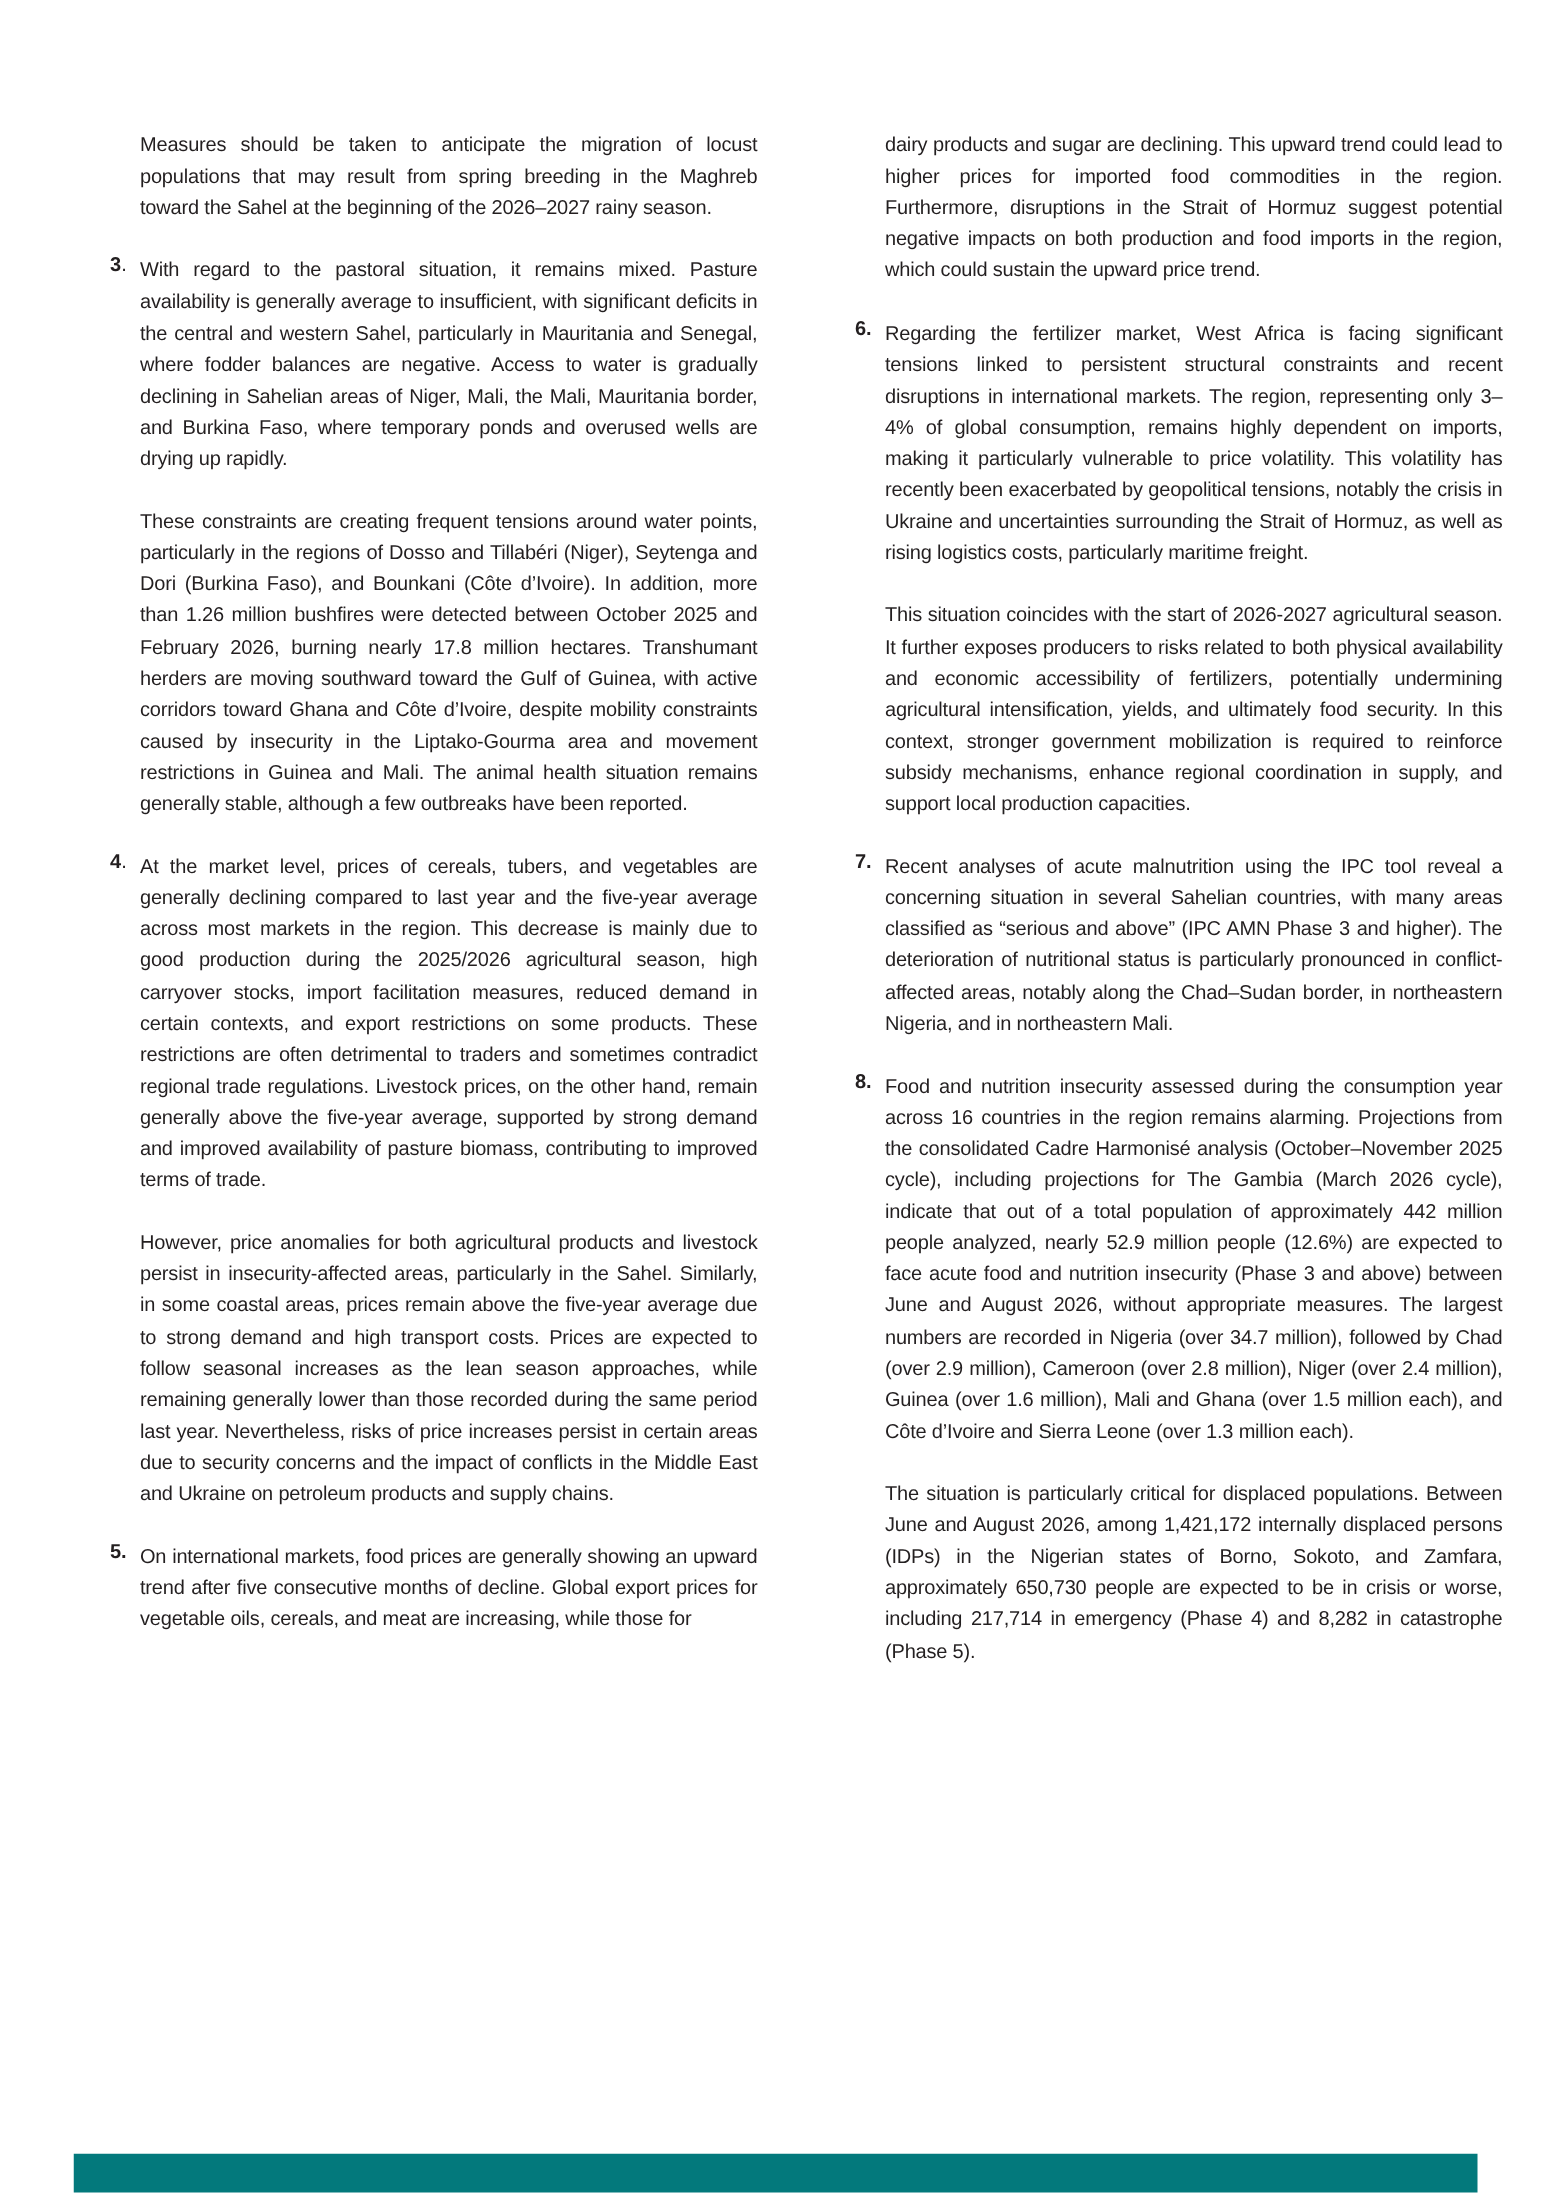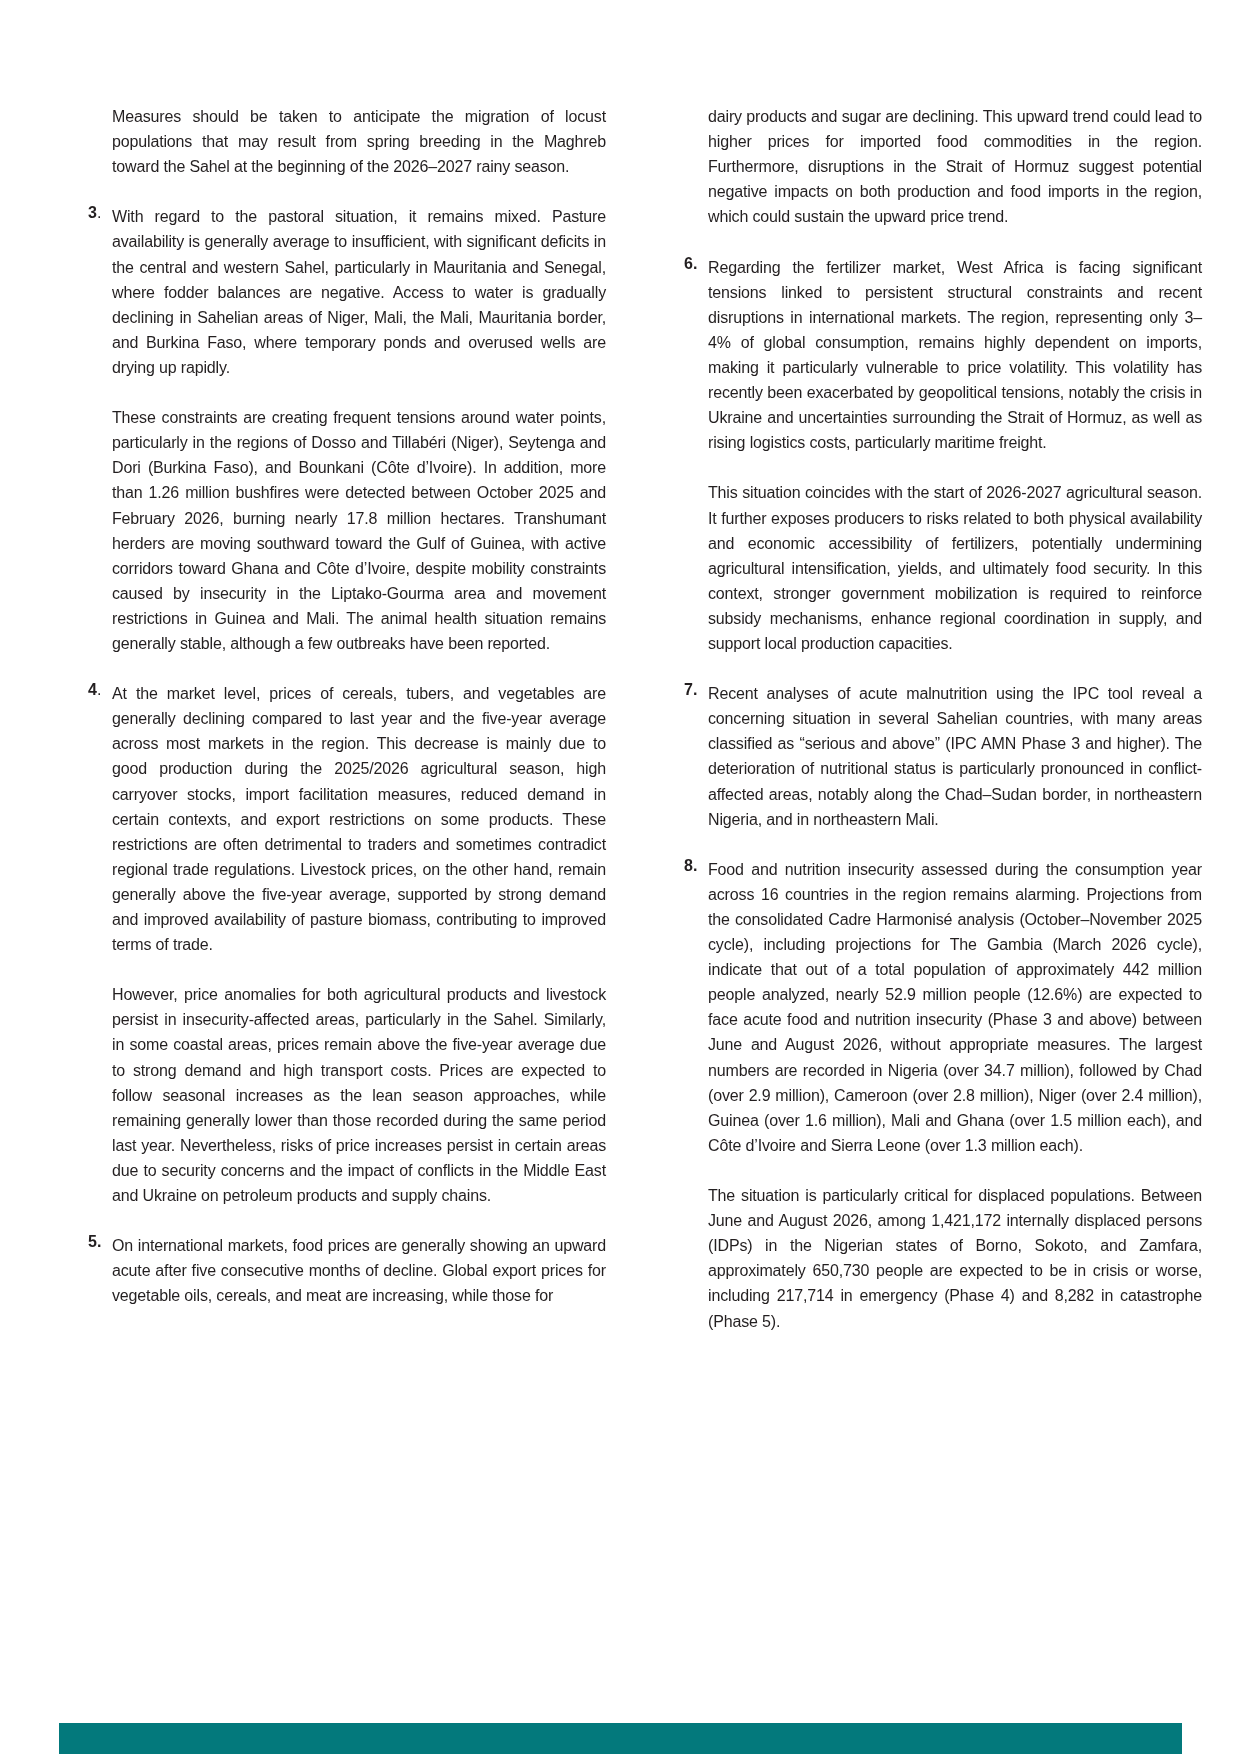--- a/index.html
+++ b/index.html
@@ -28,21 +28,21 @@
   </div>
 
   <div class="item">
     <span class="num"><span>4</span><span class="dot-reg">.</span></span>
     <p class="para">At the market level, prices of cereals, tubers, and vegetables are generally declining compared to last year and the five-year average across most markets in the region. This decrease is mainly due to good production during the 2025/2026 agricultural season, high carryover stocks, import facilitation measures, reduced demand in certain contexts, and export restrictions on some products. These restrictions are often detrimental to traders and sometimes contradict regional trade regulations. Livestock prices, on the other hand, remain generally above the five-year average, supported by strong demand and improved availability of pasture biomass, contributing to improved terms of trade.</p>
     <p class="para">However, price anomalies for both agricultural products and livestock persist in insecurity-affected areas, particularly in the Sahel. Similarly, in some coastal areas, prices remain above the five-year average due to strong demand and high transport costs. Prices are expected to follow seasonal increases as the lean season approaches, while remaining generally lower than those recorded during the same period last year. Nevertheless, risks of price increases persist in certain areas due to security concerns and the impact of conflicts in the Middle East and Ukraine on petroleum products and supply chains.</p>
   </div>
 
   <div class="item">
     <span class="num">5.</span>
-    <p class="para">On international markets, food prices are generally showing an upward acute after five consecutive months of decline. Global export prices for vegetable oils, cereals, and meat are increasing, while those for</p>
+    <p class="para">On international markets, food prices are generally showing an upward trend after five consecutive months of decline. Global export prices for vegetable oils, cereals, and meat are increasing, while those for</p>
   </div>
 </div>
 
 <div class="col col-right">
   <p class="para">dairy products and sugar are declining. This upward trend could lead to higher prices for imported food commodities in the region. Furthermore, disruptions in the Strait of Hormuz suggest potential negative impacts on both production and food imports in the region, which could sustain the upward price trend.</p>
 
   <div class="item">
     <span class="num">6.</span>
     <p class="para">Regarding the fertilizer market, West Africa is facing significant tensions linked to persistent structural constraints and recent disruptions in international markets. The region, representing only 3–4% of global consumption, remains highly dependent on imports, making it particularly vulnerable to price volatility. This volatility has recently been exacerbated by geopolitical tensions, notably the crisis in Ukraine and uncertainties surrounding the Strait of Hormuz, as well as rising logistics costs, particularly maritime freight.</p>
     <p class="para">This situation coincides with the start of 2026-2027 agricultural season. It further exposes producers to risks related to both physical availability and economic accessibility of fertilizers, potentially undermining agricultural intensification, yields, and ultimately food security. In this context, stronger government mobilization is required to reinforce subsidy mechanisms, enhance regional coordination in supply, and support local production capacities.</p>

